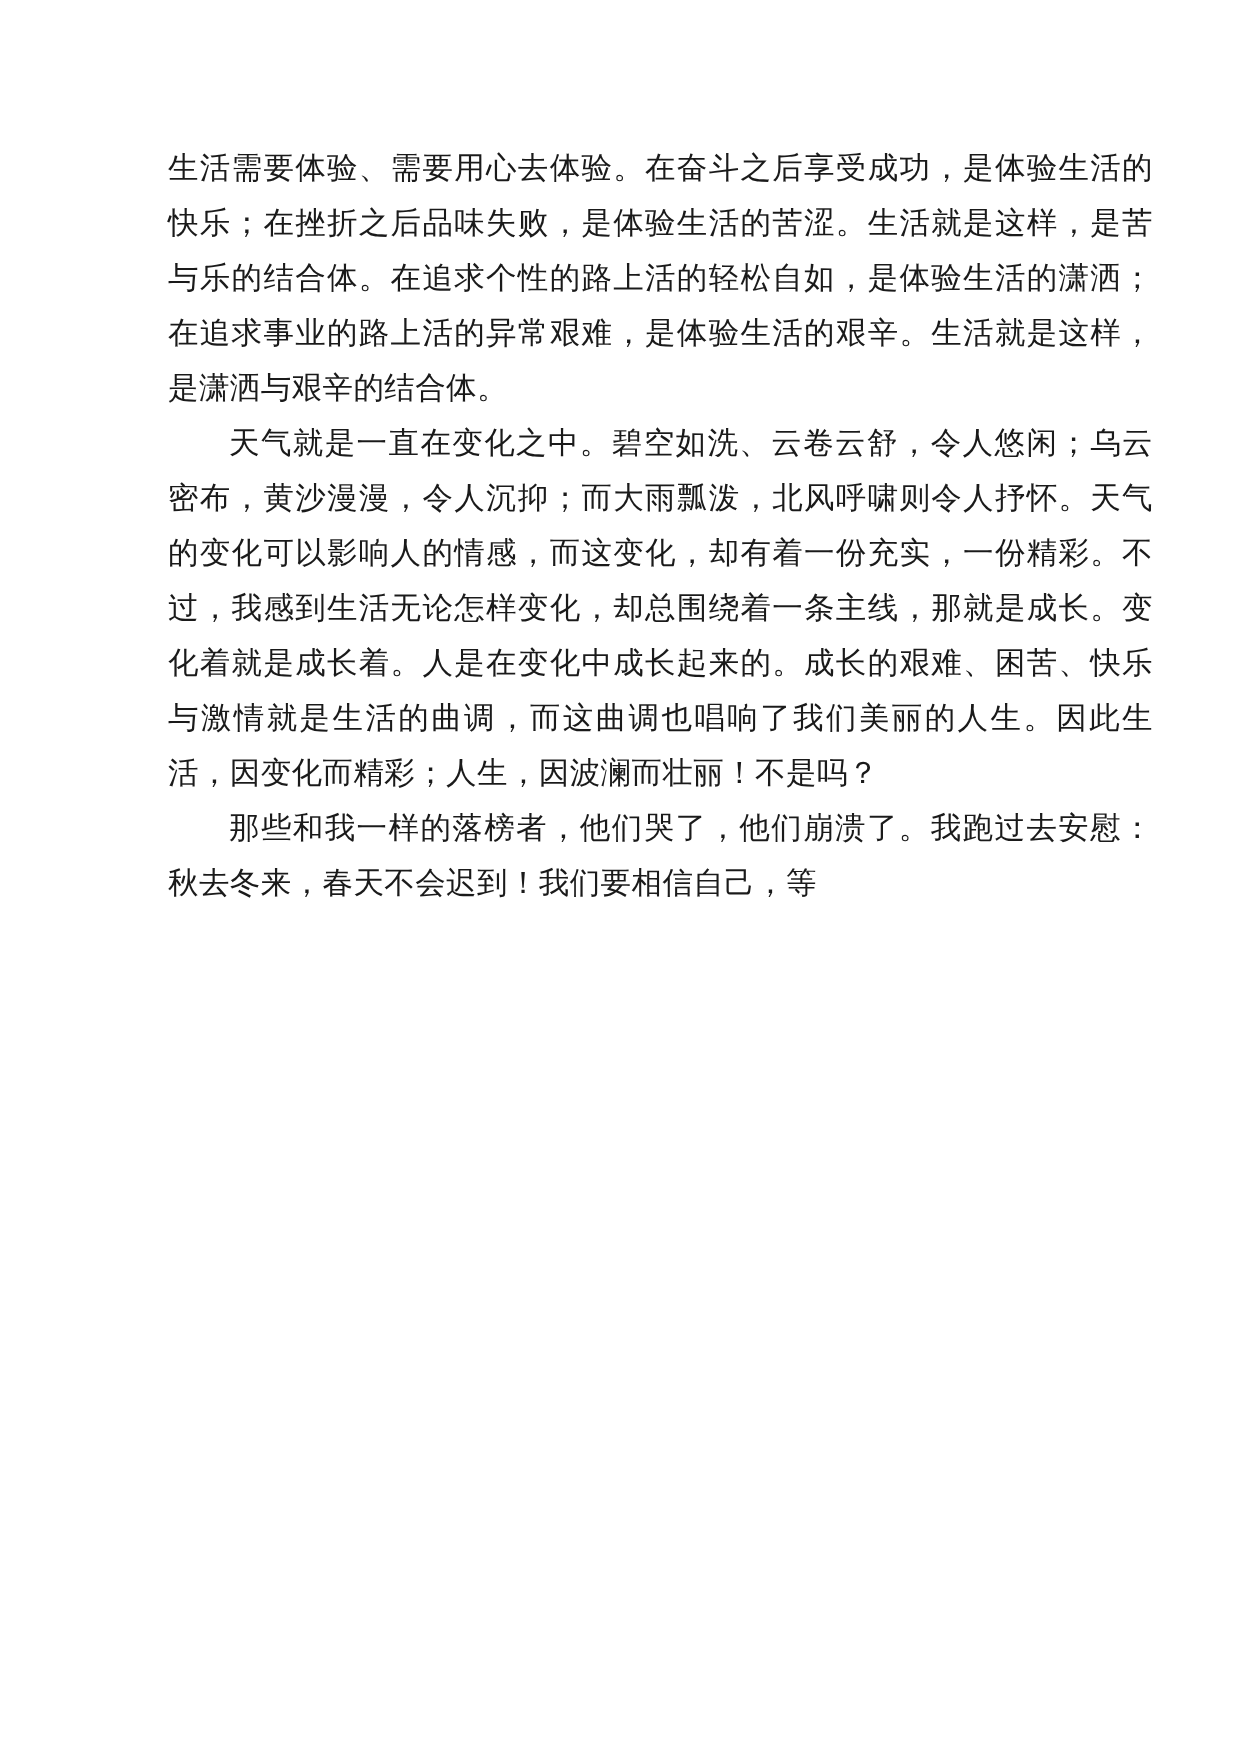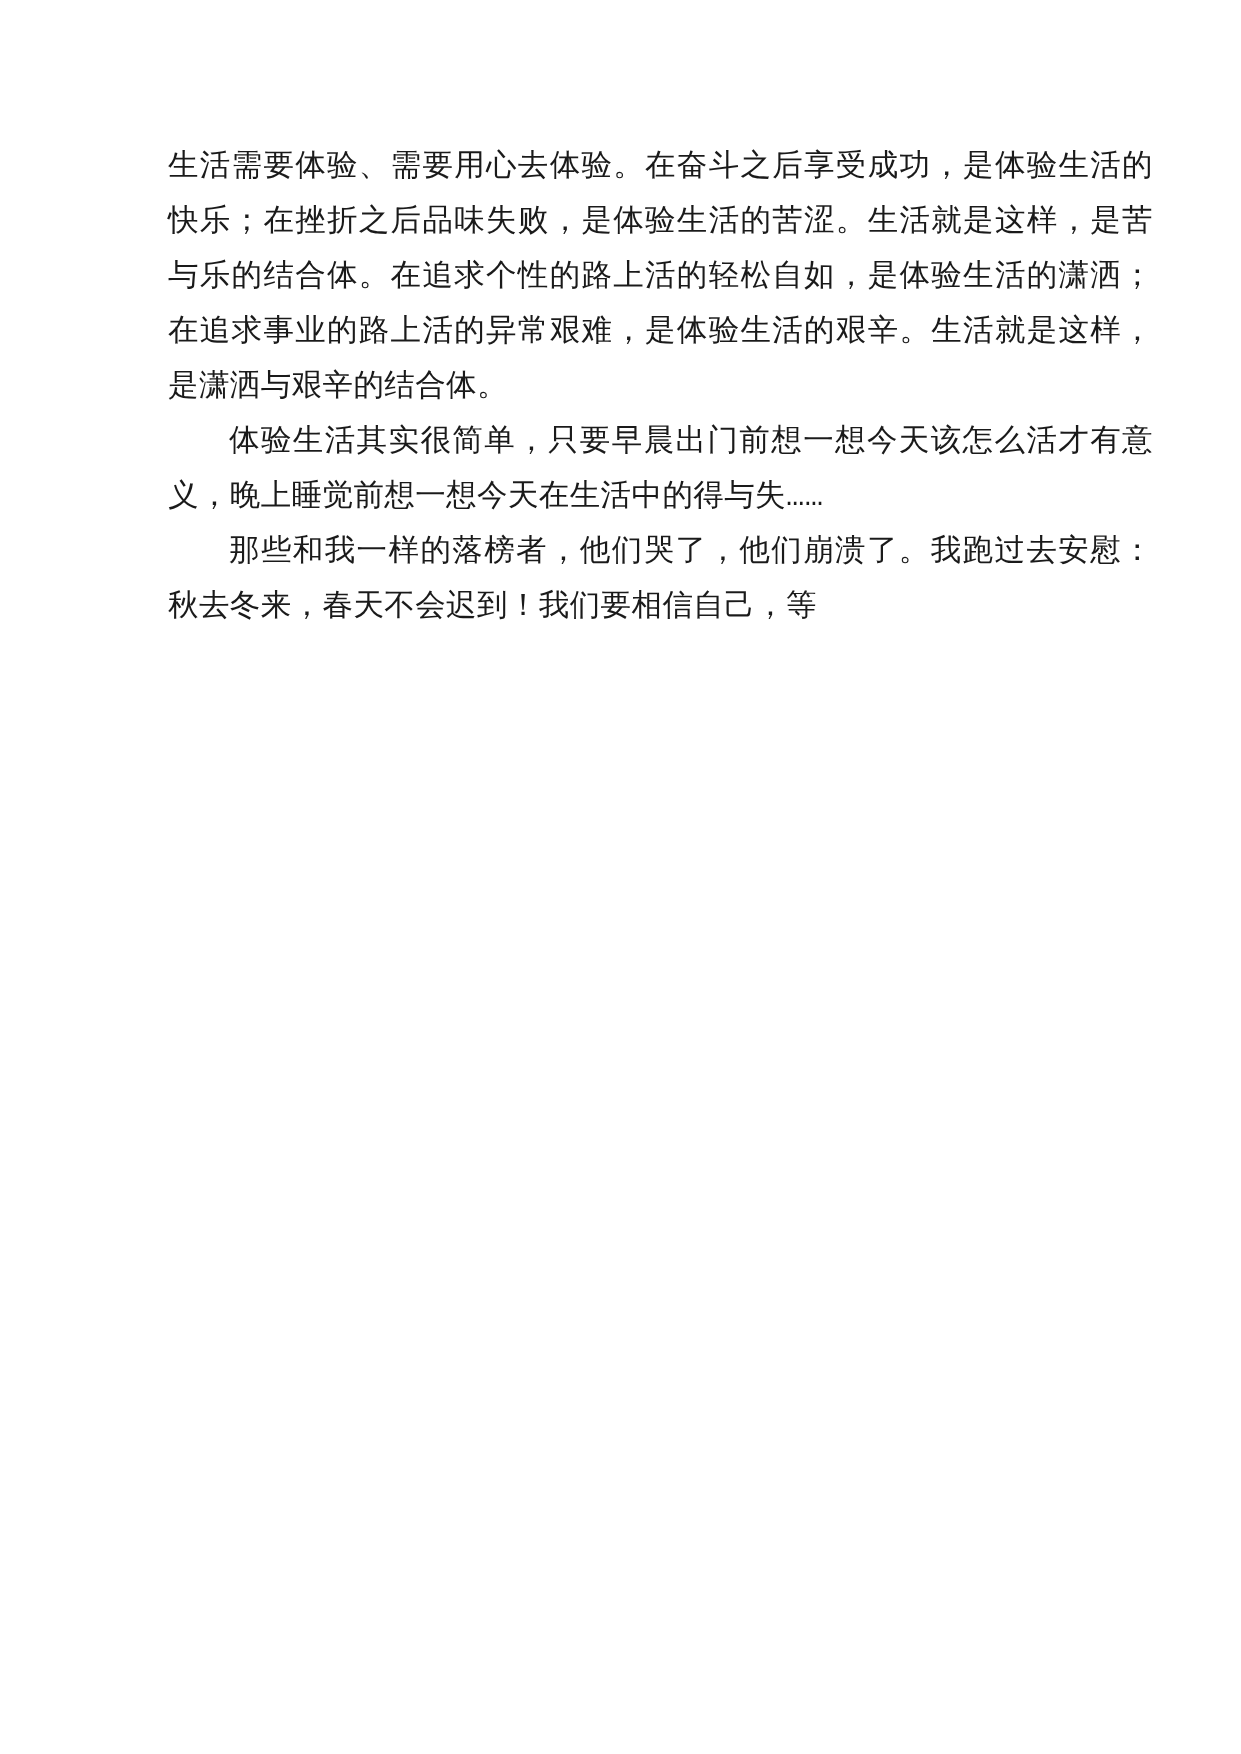--- a/index.html
+++ b/index.html
@@ -7,21 +7,21 @@
     padding: 0;
     background: #ffffff;
   }
   .page {
     position: relative;
     width: 1241px;
     height: 1408px;
     background: #ffffff;
     box-sizing: border-box;
     padding: 140px 88px 60px 168px;
-    font-family: Liberation Mono, monospace;
+    font-family: Liberation Sans, sans-serif;
   }
   .doc-body {
     font-size: 30.5px;
     line-height: 55px;
     color: #1a1a1a;
     text-align: justify;
     text-justify: inter-ideograph;
     letter-spacing: 0.4px;
   }
   p.para {
@@ -43,20 +43,20 @@
   }
 </style>
 </head>
 <body>
 
 <div class="page">
   <div class="doc-body">
 
     <p class="para">生活需要体验、需要用心去体验。在奋斗之后享受成功，是体验生活的快乐；在挫折之后品味失败，是体验生活的苦涩。生活就是这样，是苦与乐的结合体。在追求个性的路上活的轻松自如，是体验生活的潇洒；在追求事业的路上活的异常艰难，是体验生活的艰辛。生活就是这样，是潇洒与艰辛的结合体。</p>
 
+    <p class="para indent">天气就是一直在变化之中。碧空如洗、云卷云舒，令人悠闲；乌云密布，黄沙漫漫，令人沉抑；而大雨瓢泼，北风呼啸则令人抒怀。天气的变化可以影响人的情感，而这变化，却有着一份充实，一份精彩。不过，我感到生活无论怎样变化，却总围绕着一条主线，那就是成长。变化着就是成长着。人是在变化中成长起来的。成长的艰难、困苦、快乐与激情就是生活的曲调，而这曲调也唱响了我们美丽的人生。因此生活，因变化而精彩；人生，因波澜而壮丽！不是吗？</p>
 
-    <p class="para indent">体验生活其实很简单，只要早晨出门前想一想今天该怎么活才有意义，晚上睡觉前想一想今天在生活中的得与失……</p>
 
 
     <p class="para indent">那些和我一样的落榜者，他们哭了，他们崩溃了。我跑过去安慰：秋去冬来，春天不会迟到！我们要相信自己，等</p>
 
   </div>
 </div>
 
 </body></html>

